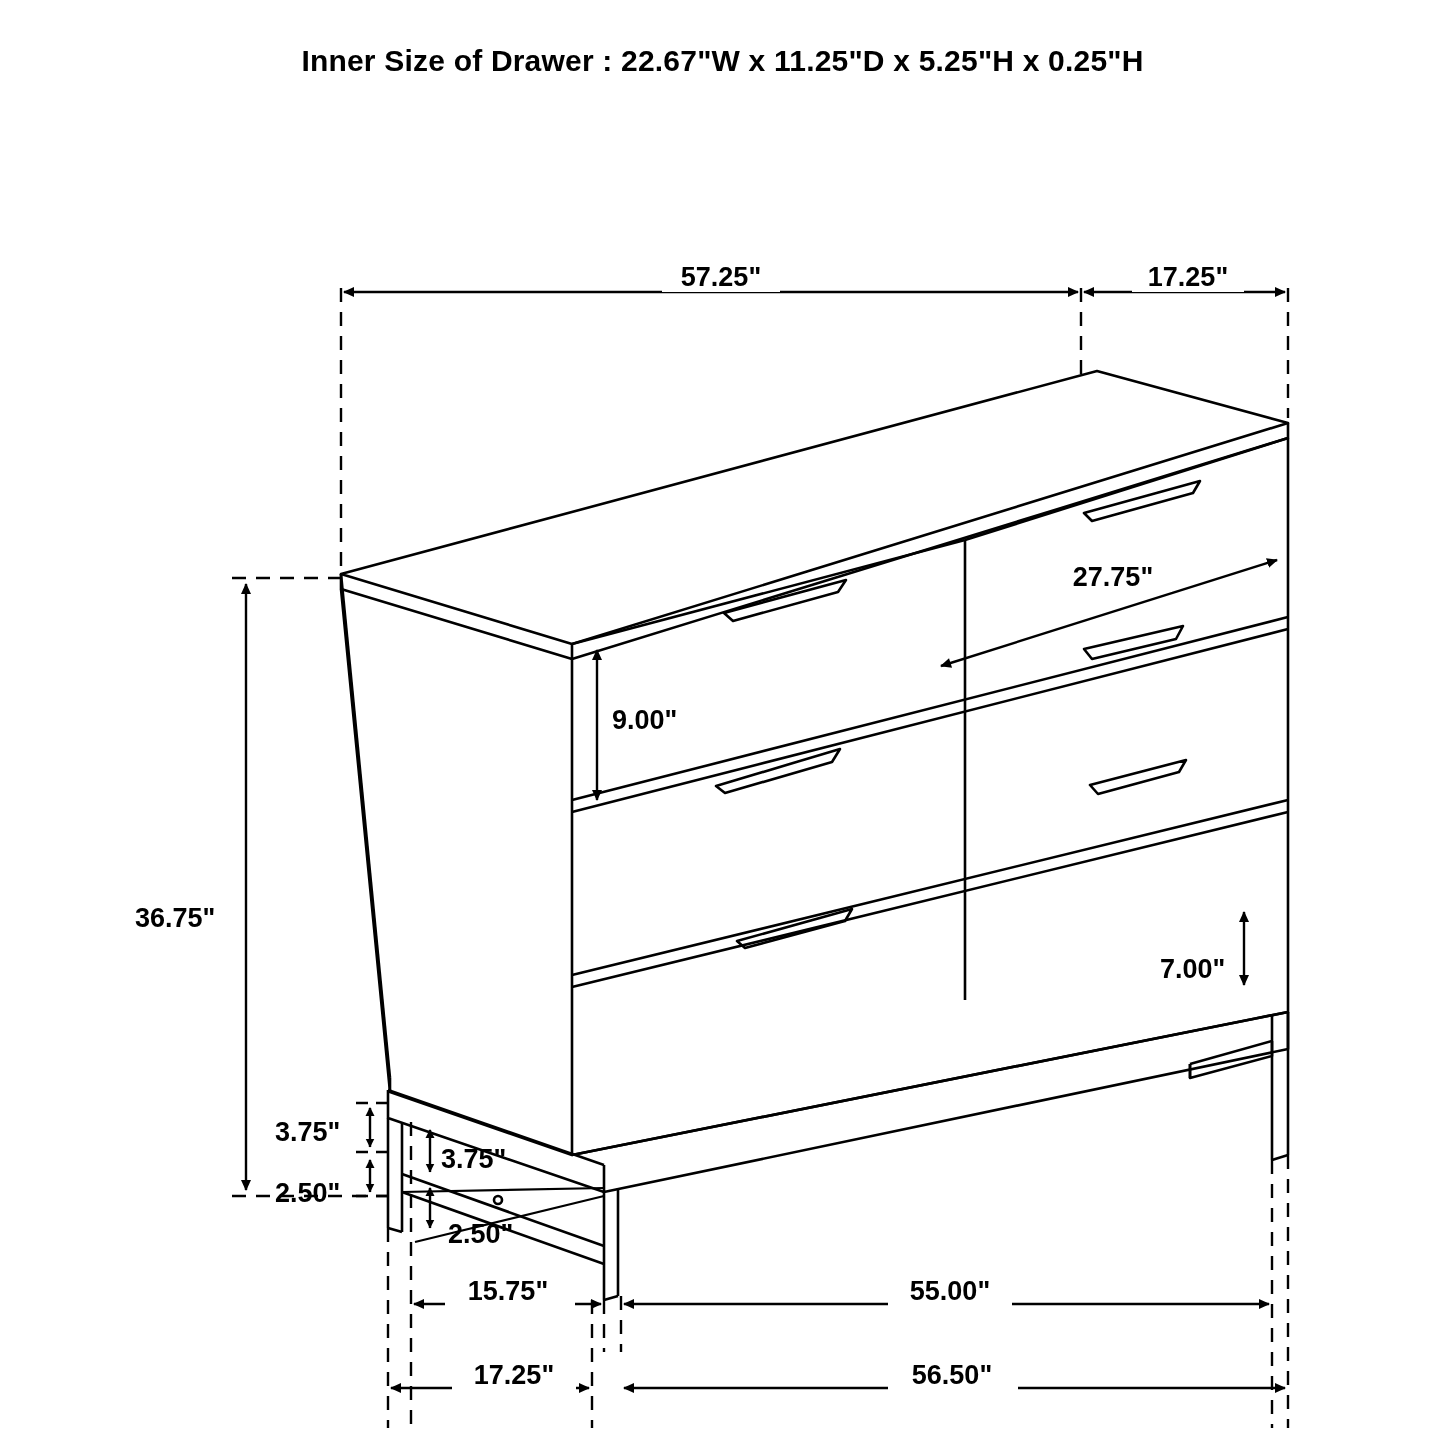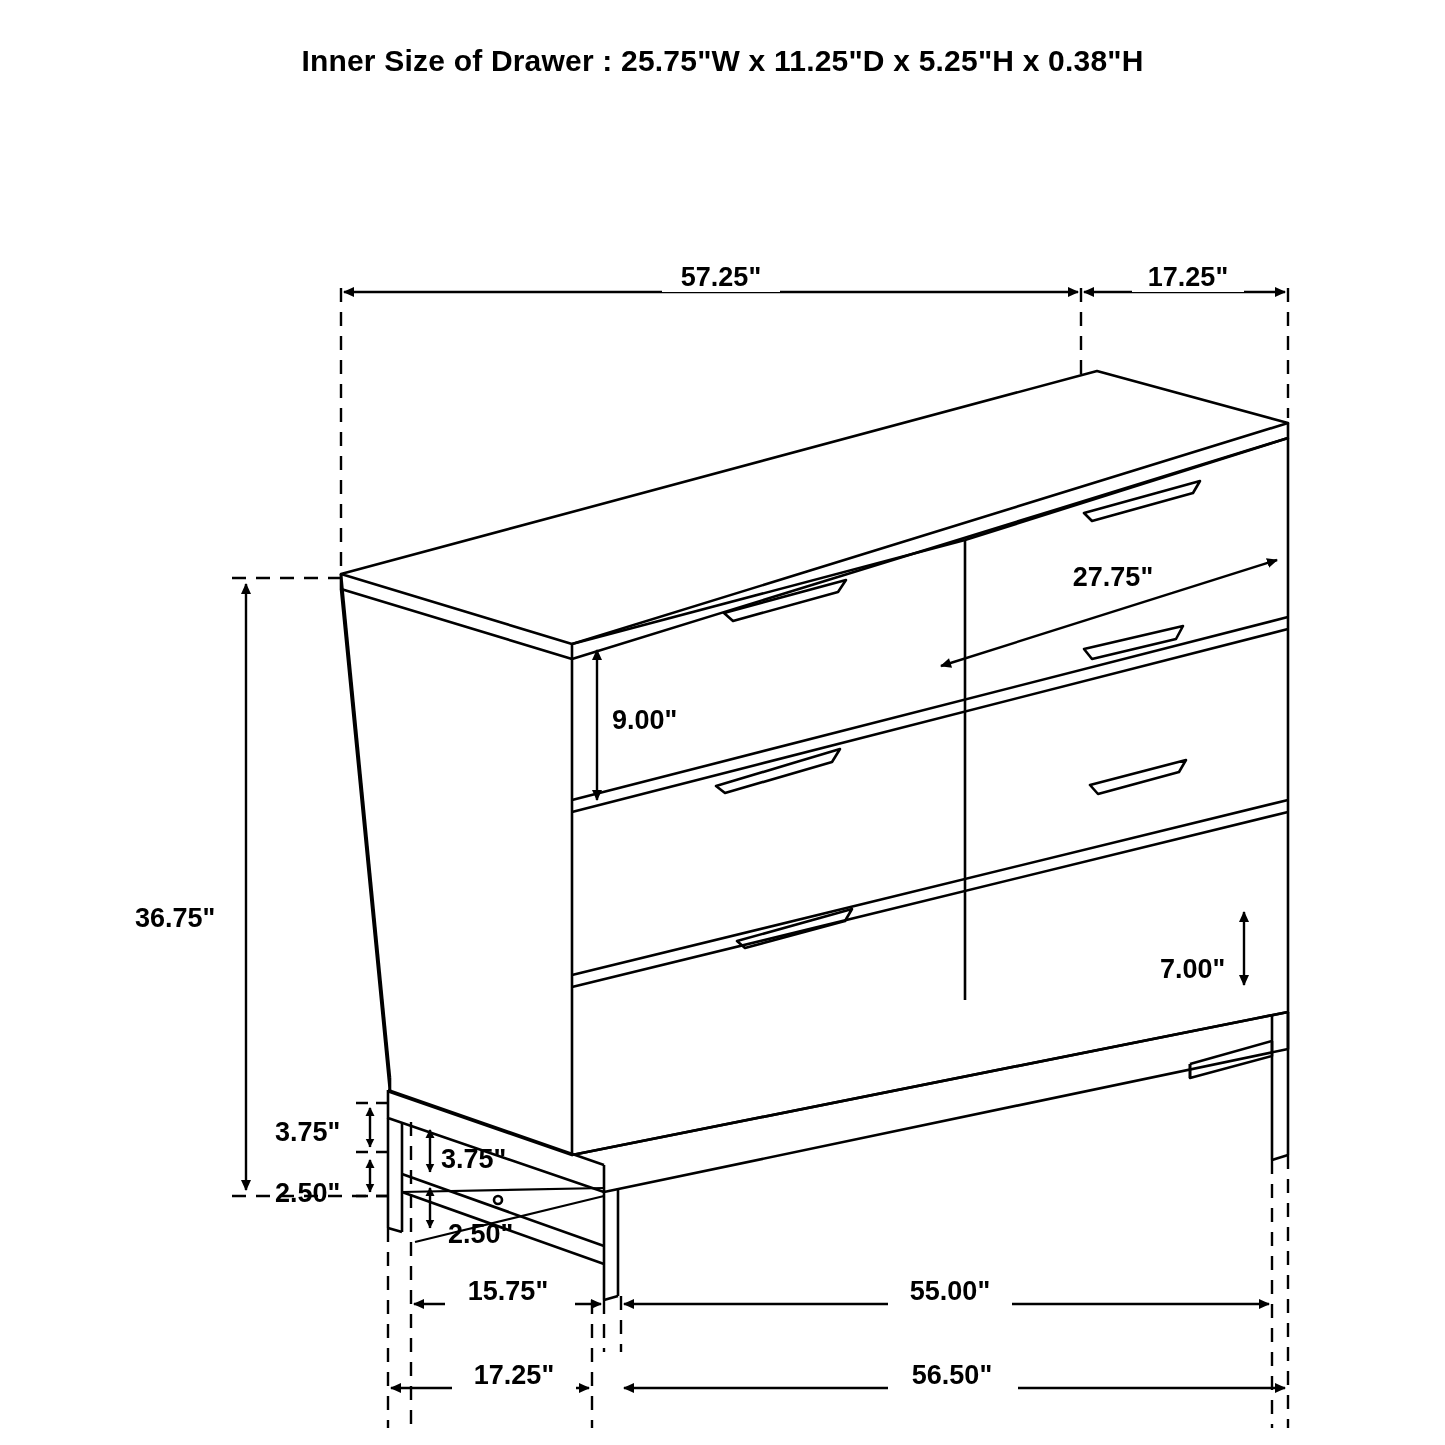--- a/index.html
+++ b/index.html
@@ -38,21 +38,21 @@
     font-size: 27px;
     font-weight: bold;
     fill: #000000;
   }
 </style>
 </head>
 <body>
 
 <div id="page">
 
-  <div id="title">Inner Size of Drawer : 25.75"W x 11.25"D x 5.25"H x 0.38"H</div>
+  <div id="title">Inner Size of Drawer : 22.67"W x 11.25"D x 5.25"H x 0.25"H</div>
 
   <svg class="diagram" viewBox="0 0 1445 1445">
     <defs>
       <marker id="arrEnd" markerWidth="12" markerHeight="12" refX="10" refY="5" orient="auto" markerUnits="userSpaceOnUse">
         <path d="M0,0 L11,5 L0,10 z" fill="#000"></path>
       </marker>
       <marker id="arrStart" markerWidth="12" markerHeight="12" refX="1" refY="5" orient="auto" markerUnits="userSpaceOnUse">
         <path d="M11,0 L0,5 L11,10 z" fill="#000"></path>
       </marker>
       <marker id="arrEndS" markerWidth="10" markerHeight="10" refX="8.5" refY="4.5" orient="auto" markerUnits="userSpaceOnUse">

